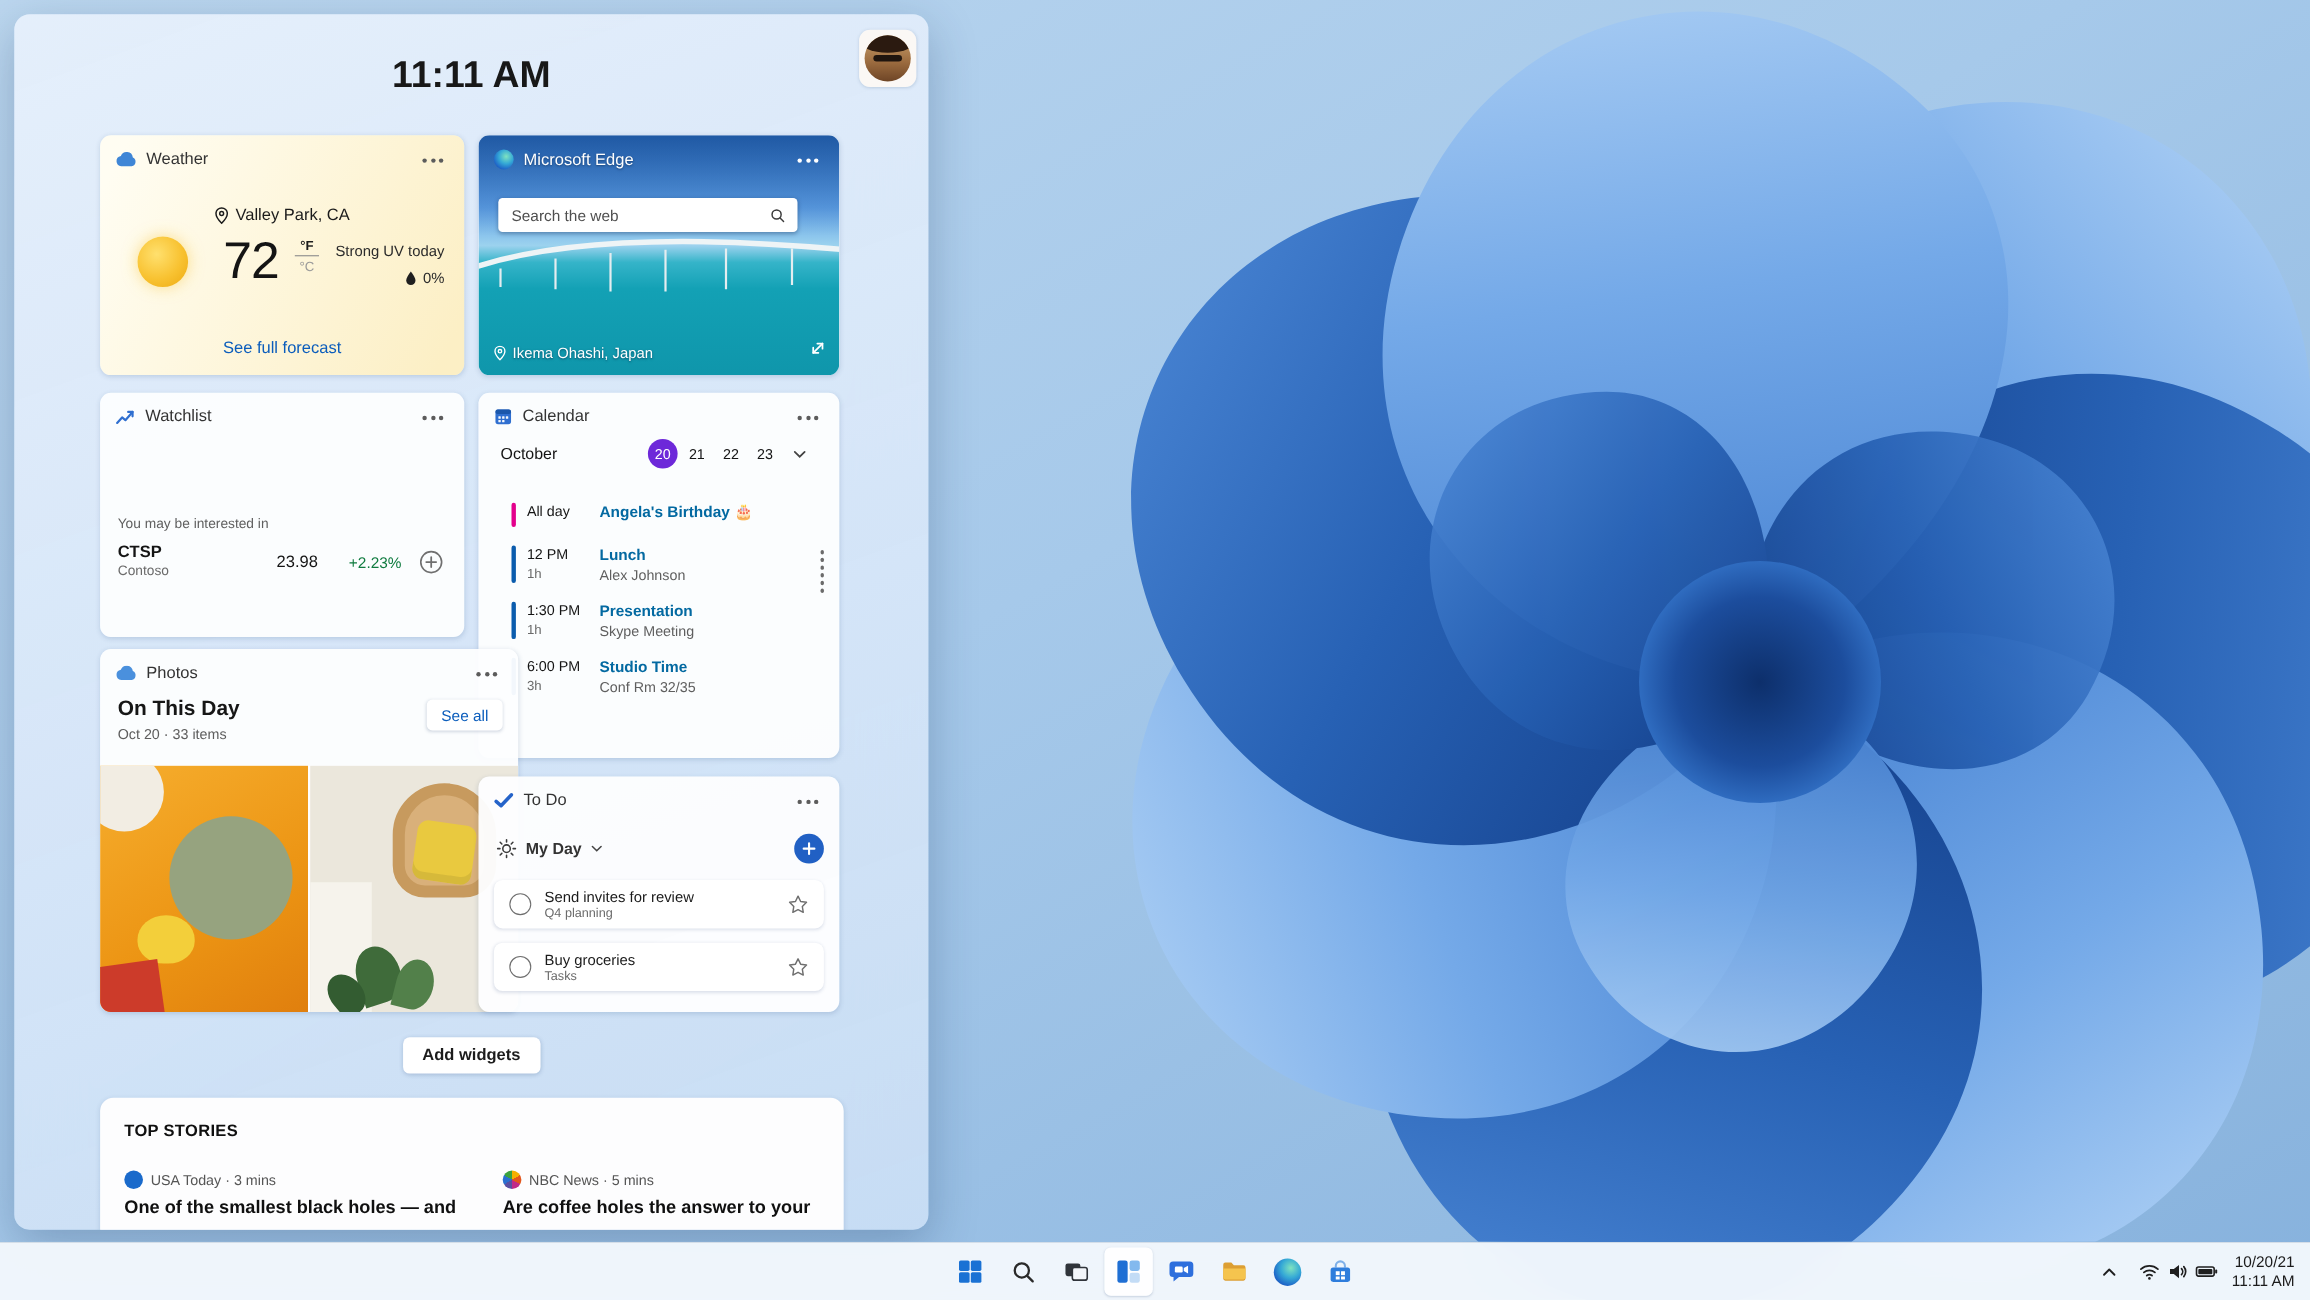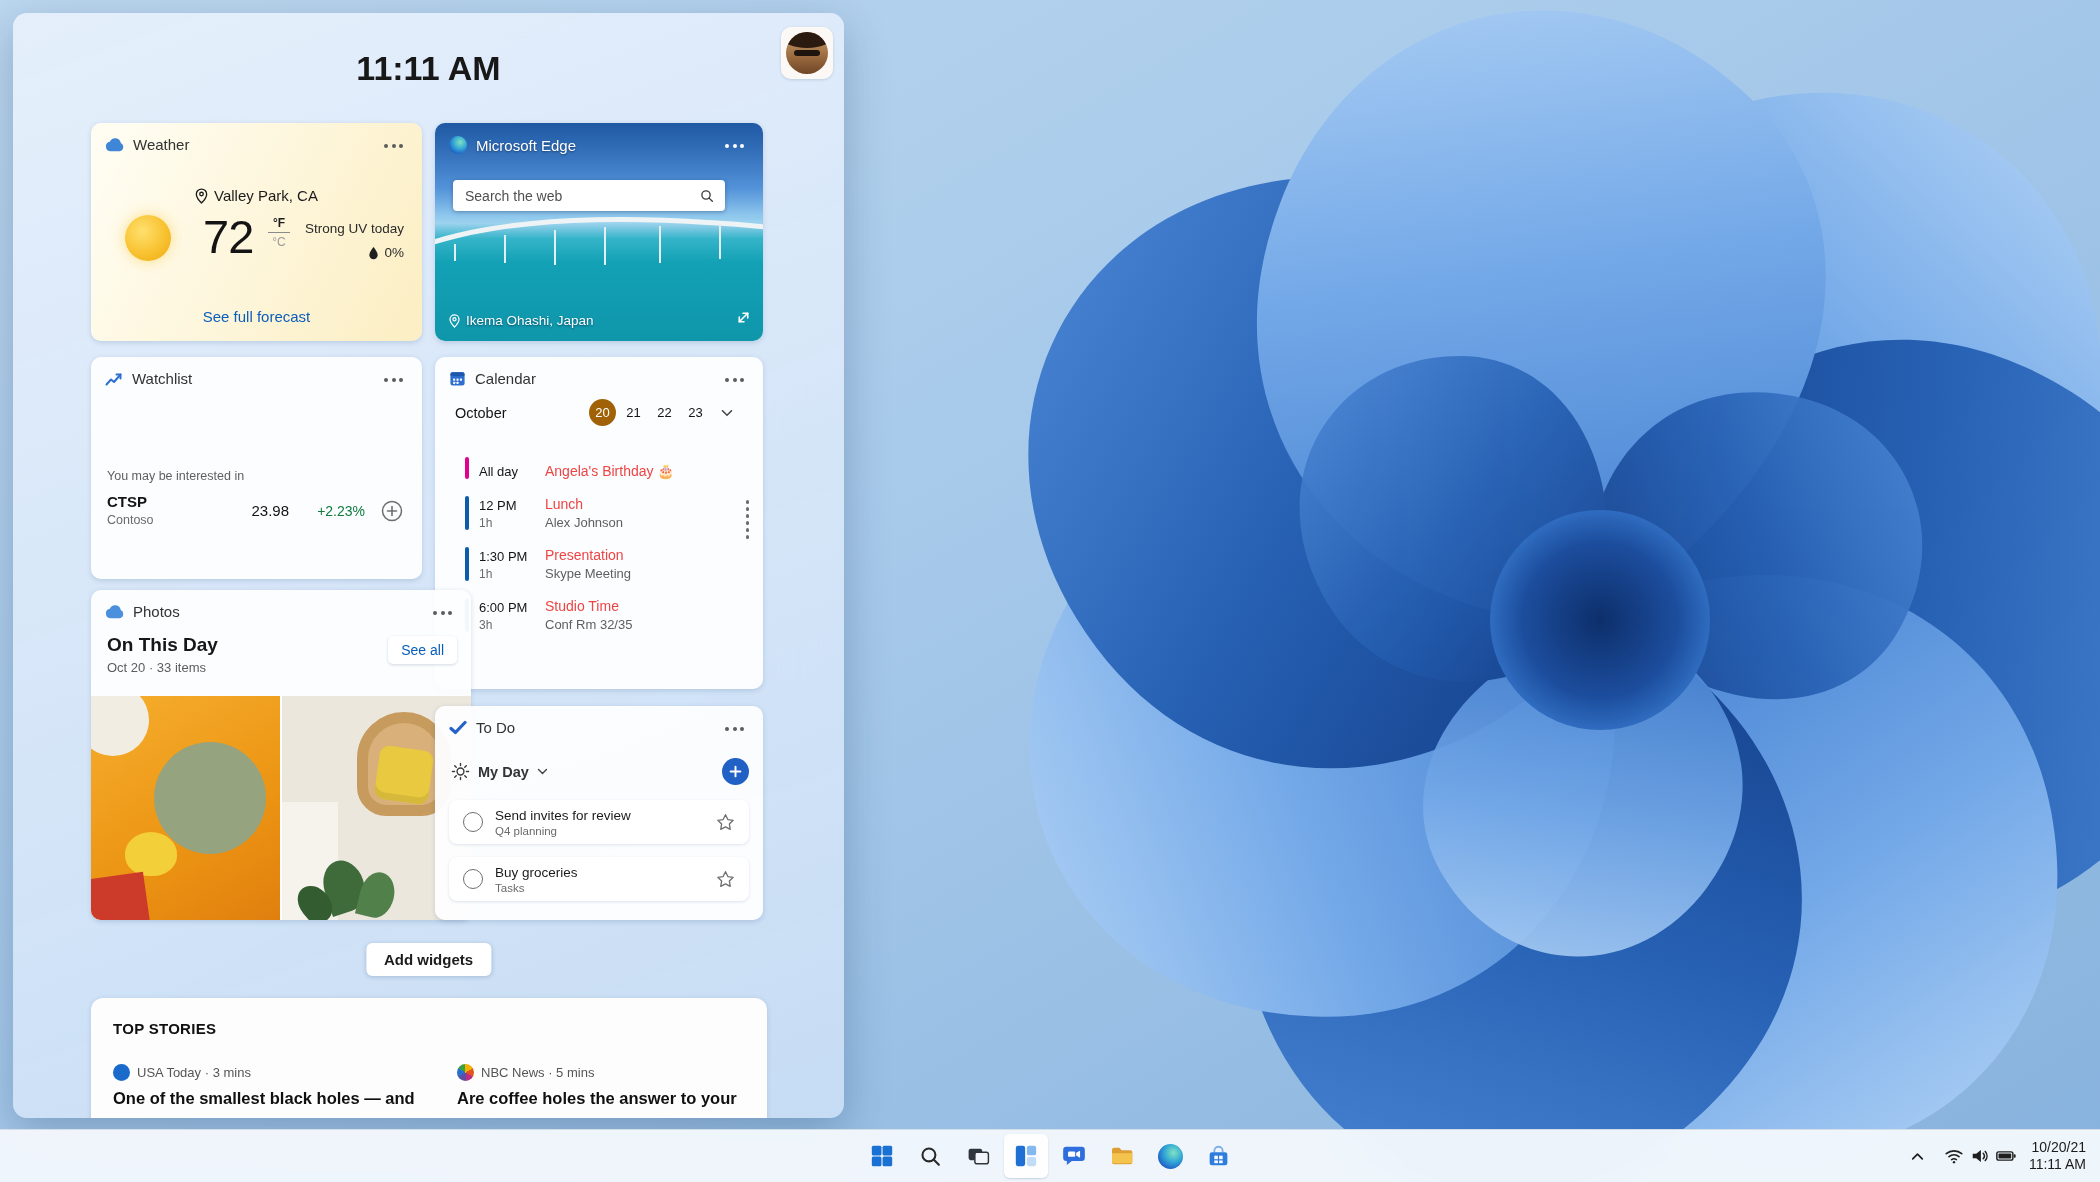--- a/index.html
+++ b/index.html
@@ -69,29 +69,29 @@
   .s-chg{width:76px;text-align:right;font-size:14px}
   .down{color:#d13438}.up{color:#0f7b3f}
   .s-ico{margin-left:16px;display:grid;place-items:center;cursor:pointer}
   .s-hint{position:absolute;left:16px;top:112px;font-size:12.5px;color:#5f5f5f}
 
   
   .cal{left:422px;top:344px;width:328px;height:332px}
   .cal-month{position:absolute;top:48px;left:20px;font-size:14.5px;color:#141414}
   .cal-days{position:absolute;top:42px;left:154px;display:flex;align-items:center;gap:4px}
   .cal-day{width:27px;height:27px;border-radius:50%;display:grid;place-items:center;font-size:13px;color:#141414;cursor:pointer}
-  .cal-day.sel{background:#a16207;color:#fff}
+  .cal-day.sel{background:#6d28d9;color:#fff}
   .cal-days .chev{margin-left:5px;cursor:pointer;display:grid;place-items:center;width:18px;height:18px}
   .cal-events{position:absolute;top:100px;left:30px;right:12px}
-  .ev{display:flex;gap:10px;margin-bottom:17px;position:relative;align-items:flex-end}
+  .ev{display:flex;gap:10px;margin-bottom:17px;position:relative;align-items:flex-start}
   .ev-bar{width:4px;border-radius:2px;align-self:stretch;min-height:22px}
   .bar-pink{background:#e3008c}.bar-blue{background:#0b5cad}
   .ev-time{width:56px;font-size:13px;color:#141414;flex:0 0 auto}
   .ev-time .dur{font-size:12px;color:#6a6a6a;margin-top:3px}
-  .ev-body .t{font-size:14px;font-weight:400;color:#ef4444}
+  .ev-body .t{font-size:14px;font-weight:700;color:#0369a1}
   .ev-body .s{font-size:13px;color:#5f5f5f;margin-top:3px}
   .ev .kebab-v{position:absolute;right:2px;top:4px}
 
   
   .photos{left:78px;top:577px;width:380px;height:330px}
   .p-title{position:absolute;left:16px;top:44px;font-size:19px;font-weight:700;color:#161616}
   .p-sub{position:absolute;left:16px;top:70px;font-size:13px;color:#5d5d5d}
   .p-seeall{position:absolute;right:14px;top:46px;background:#fff;color:#0b5dbc;font-size:14px;padding:6px 13px;border-radius:5px;
     box-shadow:0 1px 3px rgba(20,50,100,.18);cursor:pointer;border:none;font-family:inherit}
   .p-collage{position:absolute;left:0;right:0;bottom:0;height:224px;display:grid;grid-template-columns:1fr 1fr;gap:2px;

